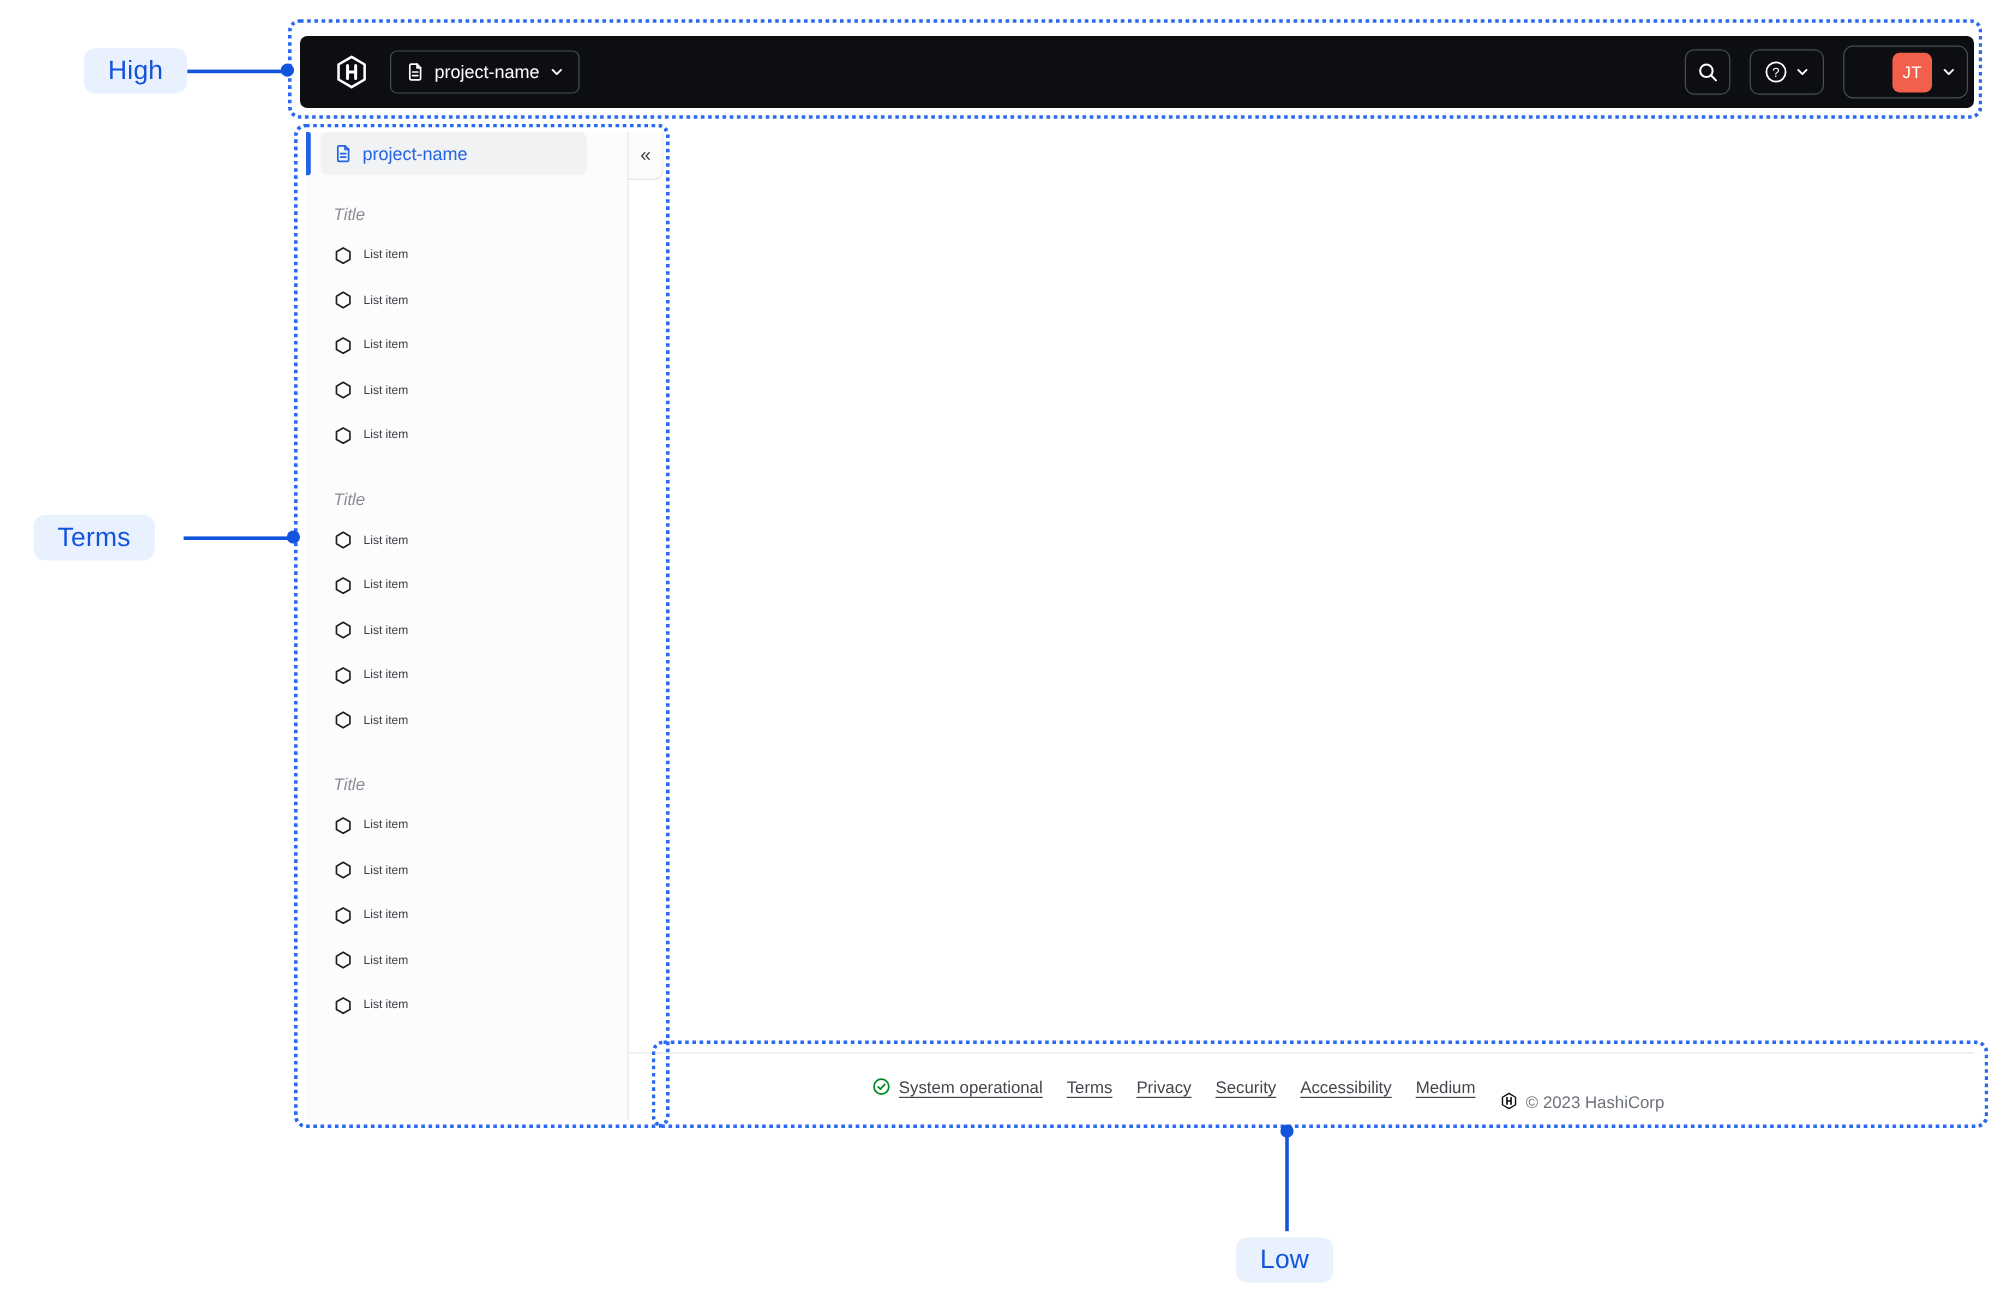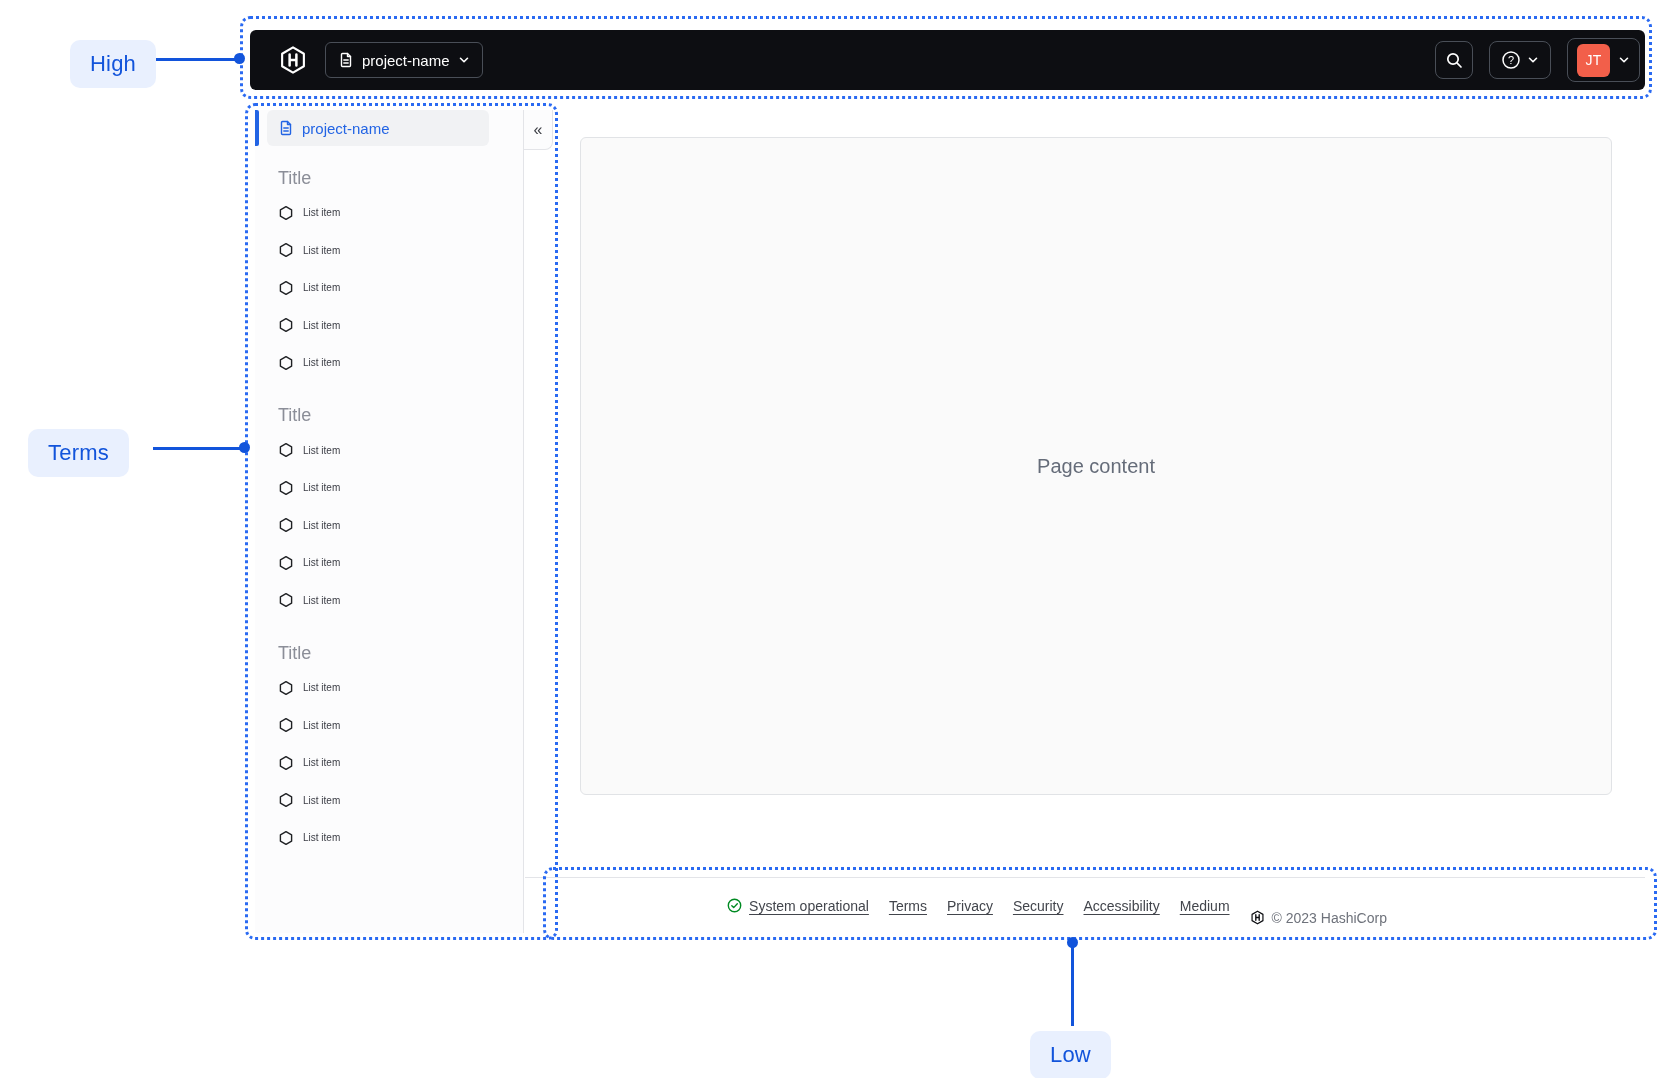--- a/index.html
+++ b/index.html
@@ -8,53 +8,53 @@
   .canvas { position:relative; width:1672px; height:1078px; background:#fff; overflow:hidden; }
 
   
   .anno-box { position:absolute; border:3px dotted var(--annotation-border-blue,#2A6AF2); border-radius:10px; pointer-events:none; }
   #box-high   { left:240px; top:16px;  width:1412px; height:83px;  }
   #box-medium { left:245px; top:103px; width:313px;  height:837px; }
   #box-low    { left:543px; top:867px; width:1114px; height:73px;  }
 
   .anno-line { position:absolute; background:var(--annotation-blue,#1254DB); }
   .anno-dot  { position:absolute; width:11px; height:11px; border-radius:50%; background:var(--annotation-blue,#1254DB); }
-  .anno-pill { position:absolute; height:48px; padding:0 20px; display:flex; align-items:center; justify-content:flex-start;
+  .anno-pill { position:absolute; height:38px; padding:0 20px; display:flex; align-items:center; justify-content:flex-start;
     background:var(--annotation-pill-bg,#E9F0FE); color:var(--annotation-blue,#1254DB);
     font-size:22px; font-weight:500; border-radius:10px; letter-spacing:.2px; }
 
   
   .navbar { position:absolute; left:250px; top:30px; width:1395px; height:60px;
     background:var(--navbar-bg,#0D0E12); border-radius:6px; display:flex; align-items:center;
     padding:0 5px 0 28px; color:#fff; }
   .nav-logo { width:30px; height:30px; color:#fff; flex:0 0 auto; }
   .nav-logo svg { width:100%; height:100%; display:block; }
   .nav-btn { display:flex; align-items:center; background:transparent; color:#fff;
     border:1px solid var(--navbar-border,#494E57); border-radius:6px; cursor:pointer;
     font-family:"Liberation Sans",sans-serif; }
   .project-btn { margin-left:17px; height:36px; padding:0 12px; gap:8px; font-size:15px; font-weight:500; }
   .nav-right { margin-left:auto; display:flex; align-items:center; gap:16px; }
   .icon-btn { width:38px; height:38px; justify-content:center; border-radius:8px; }
   .help-btn { width:62px; height:38px; justify-content:center; gap:6px; border-radius:8px; }
   .user-btn { height:44px; padding:0 9px; gap:8px; border-radius:8px; }
   .avatar { width:33px; height:33px; border-radius:6px; background:var(--avatar-orange,#F25F4A);
-    color:#fff; font-size:14px; font-weight:500; display:flex; align-items:center; justify-content:center; letter-spacing:.3px; }
+    color:#fff; font-size:14px; font-weight:500; display:flex; align-items:center; justify-content:center; letter-spacing:.3px;margin-left:31px; }
 
   
   .sidebar { position:absolute; left:255px; top:110px; width:269px; height:823px;
     background:#FCFCFD; border-right:1px solid var(--border-gray,#E3E4E8); }
   .side-active { position:relative; height:36px; margin:0 34px 0 12px; background:#F1F2F4;
     border-radius:6px; display:flex; align-items:center; gap:8px; padding-left:11px;
     color:var(--accent-blue,#2264E4); font-size:15px; font-weight:500; cursor:pointer; }
   .side-active .abar { position:absolute; left:-12px; top:0; width:4px; height:36px;
     background:var(--accent-blue,#2264E4); border-radius:0 2px 2px 0; }
   .side-nav { padding-top:16px; }
   .side-section + .side-section { margin-top:18px; }
   .side-title { height:32px; display:flex; align-items:center; padding-left:23px;
-    color:var(--text-muted,#8B8E98); font-size:18px; font-weight:500; }
+    color:var(--text-muted,#8B8E98); font-size:14px; font-weight:500;font-style:italic; }
   .side-item { height:37.5px; display:flex; align-items:center; gap:9px; padding-left:23px;
     color:var(--text-primary,#3B3D45); font-size:10px; cursor:pointer; }
   .hex { width:16px; height:16px; color:#1F2124; flex:0 0 auto; display:flex; }
   .collapse-tab { position:absolute; left:524px; top:110px; width:29px; height:40px;
     background:#FCFCFD; border:none; border-right:1px solid var(--border-gray,#E3E4E8);
     border-bottom:1px solid var(--border-gray,#E3E4E8); border-bottom-right-radius:8px;
     color:#3A3C43; font-size:16px; cursor:pointer; display:flex; align-items:center; justify-content:center;
     font-family:"Liberation Sans",sans-serif; }
 
   
@@ -277,23 +277,20 @@
             </span>
             <span>List item</span>
           </div>
       </div>
     </nav>
   </aside>
   <button class="collapse-tab">
     <span>«</span>
   </button>
 
-  <main class="content-card">
-    <span>Page content</span>
-  </main>
 
   <footer class="footer">
     <a class="f-status">
       <span class="chk">
         <svg width="15" height="15" viewBox="0 0 15 15" fill="none" stroke="currentColor" stroke-width="1.4" stroke-linecap="round" stroke-linejoin="round">
             <circle cx="7.5" cy="7.5" r="6.2"></circle>
             <path d="M4.8 7.7l1.9 1.9 3.6-3.9"></path>
           </svg>
       </span>
       <span>System operational</span>

